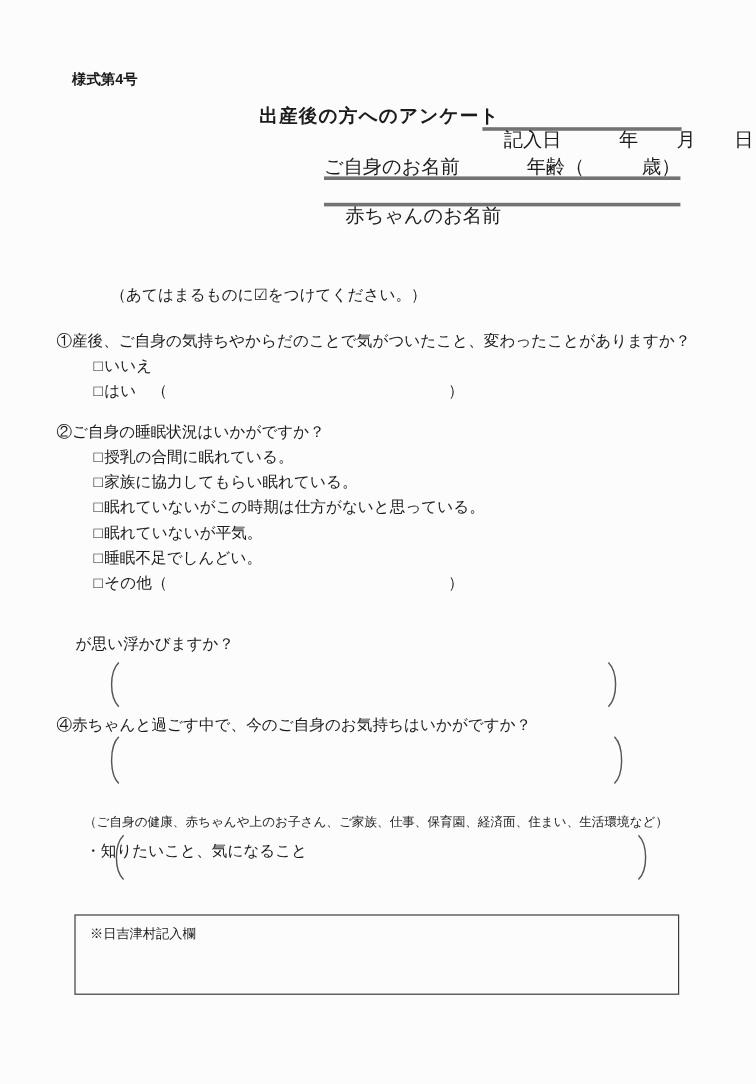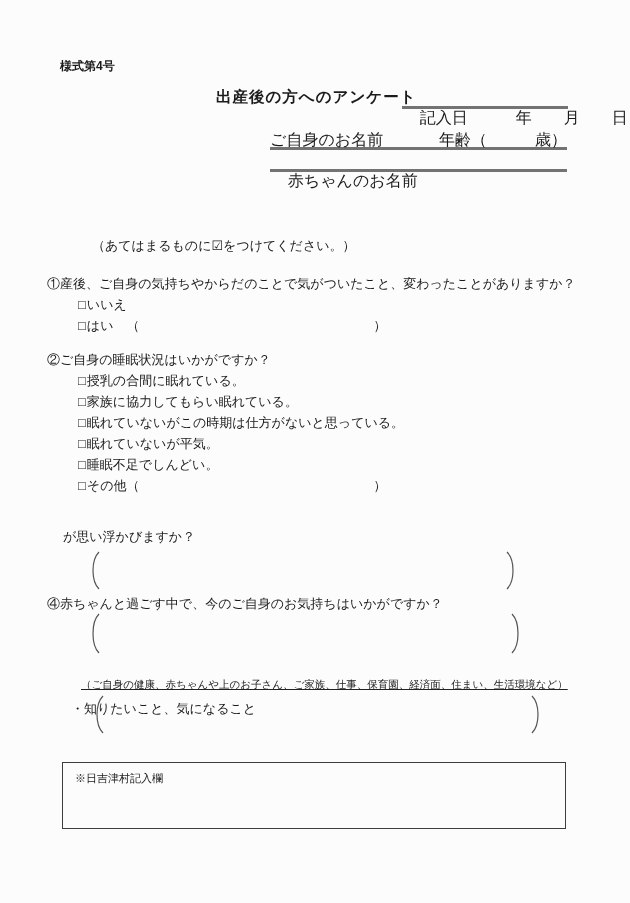--- a/index.html
+++ b/index.html
@@ -125,21 +125,21 @@
   <div class="abs txt" style="left:47px; top:596px;">④赤ちゃんと過ごす中で、今のご自身のお気持ちはいかがですか？</div>
 
   <div class="bracket-box" style="left:88px; top:613px;">
     <svg width="435" height="41" viewBox="0 0 435 41">
       <path d="M11,1 C3,9 3,32 11,40" fill="none" stroke="#555" stroke-width="1.2"></path>
       <path d="M424,1 C432,9 432,32 424,40" fill="none" stroke="#555" stroke-width="1.2"></path>
     </svg>
   </div>
 
   <div class="abs bullet-line" style="left:71px; top:656px;margin-top:44px;">・知りたいこと、気になること</div>
-  <div class="abs small-note" style="left:81px; top:678px;text-decoration:underline;">（ご自身の健康、赤ちゃんや上のお子さん、ご家族、仕事、保育園、経済面、住まい、生活環境など）</div>
+  <div class="abs small-note" style="left:70px; top:678px;">（ご自身の健康、赤ちゃんや上のお子さん、ご家族、仕事、保育園、経済面、住まい、生活環境など）</div>
 
   <div class="bracket-box" style="left:92px; top:695px;">
     <svg width="451" height="39" viewBox="0 0 451 39">
       <path d="M11,1 C3,9 3,30 11,38" fill="none" stroke="#555" stroke-width="1.2"></path>
       <path d="M440,1 C448,9 448,30 440,38" fill="none" stroke="#555" stroke-width="1.2"></path>
     </svg>
   </div>
 
   <div class="office-box" style="left:62px; top:762px; width:504px; height:67px;">
     <span class="label">※日吉津村記入欄</span>

